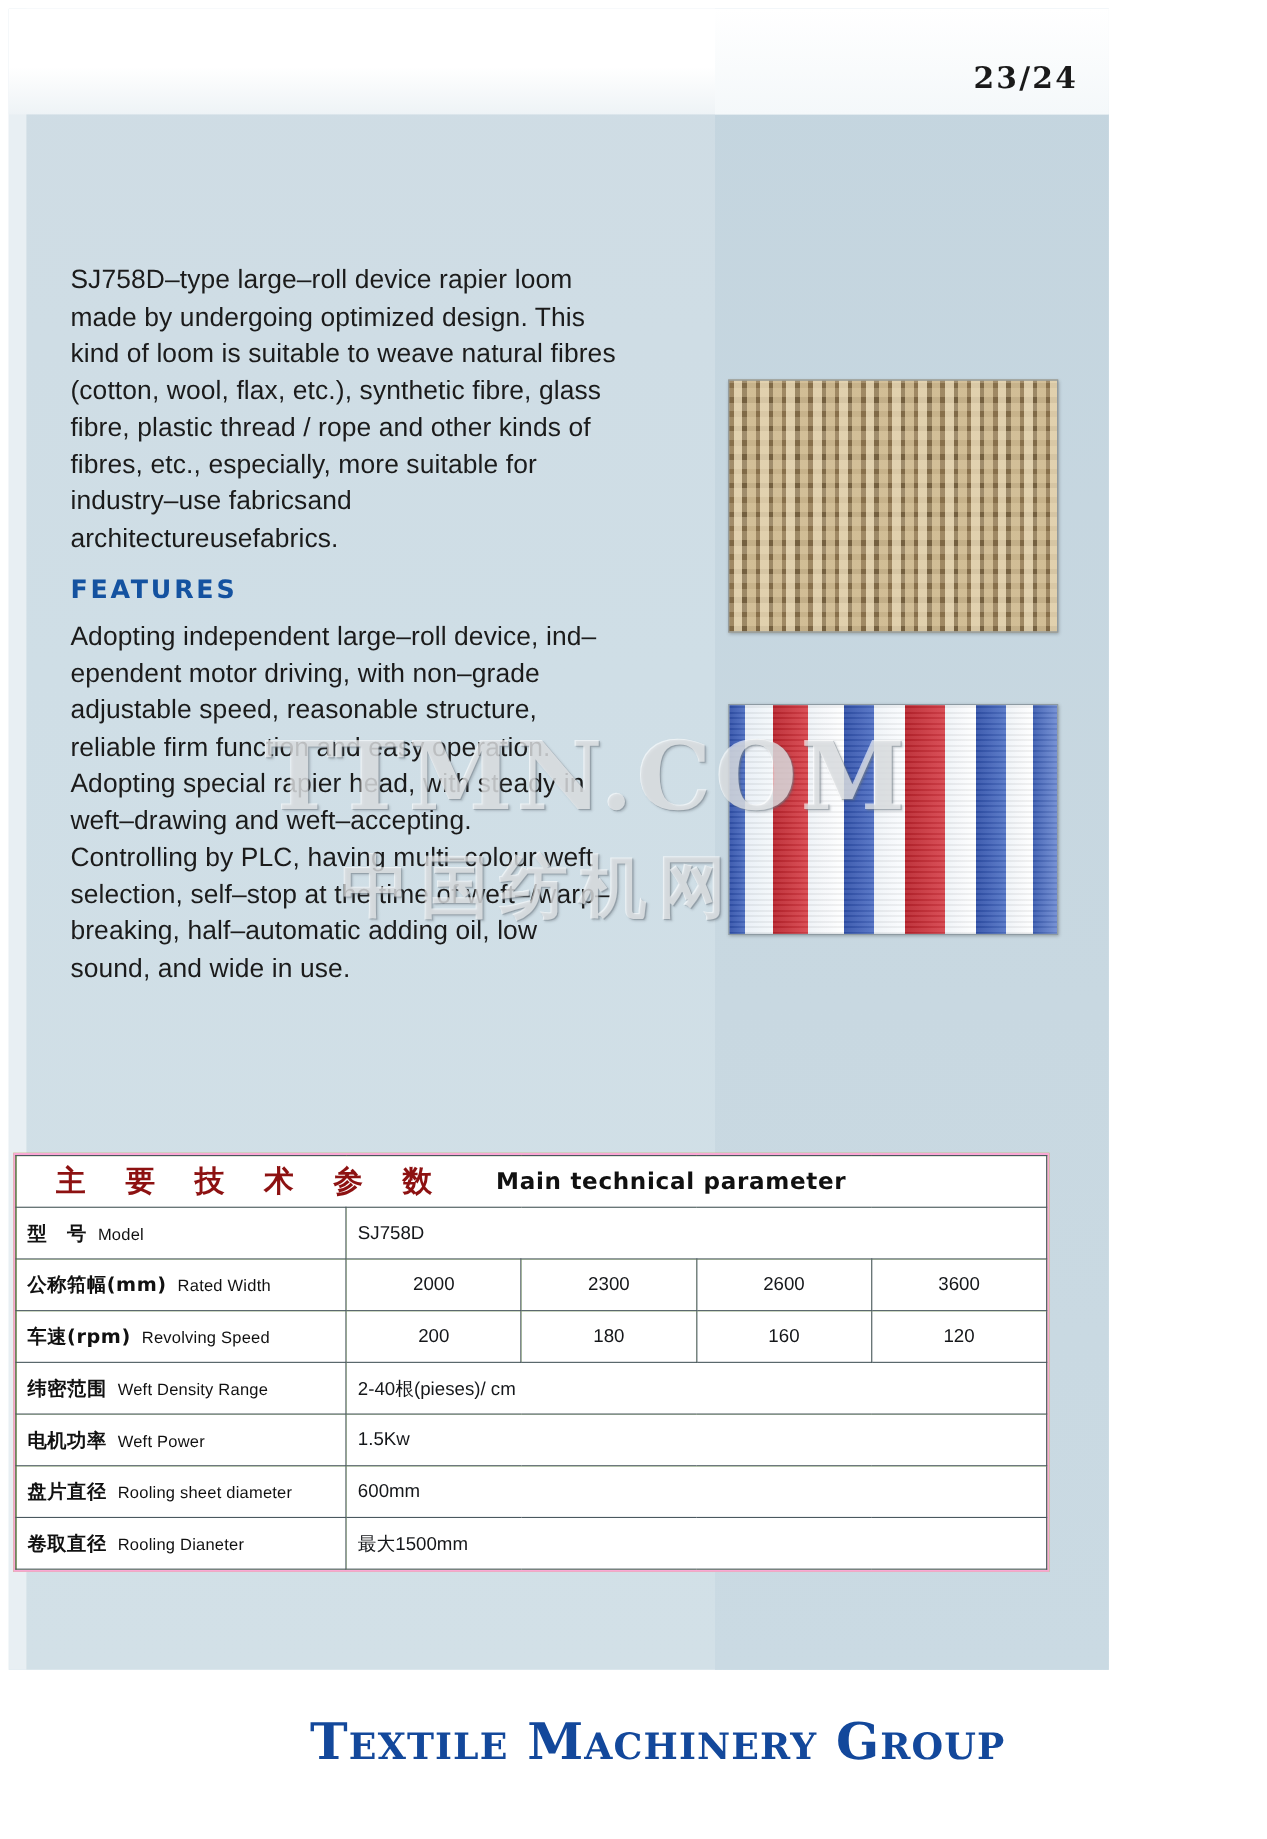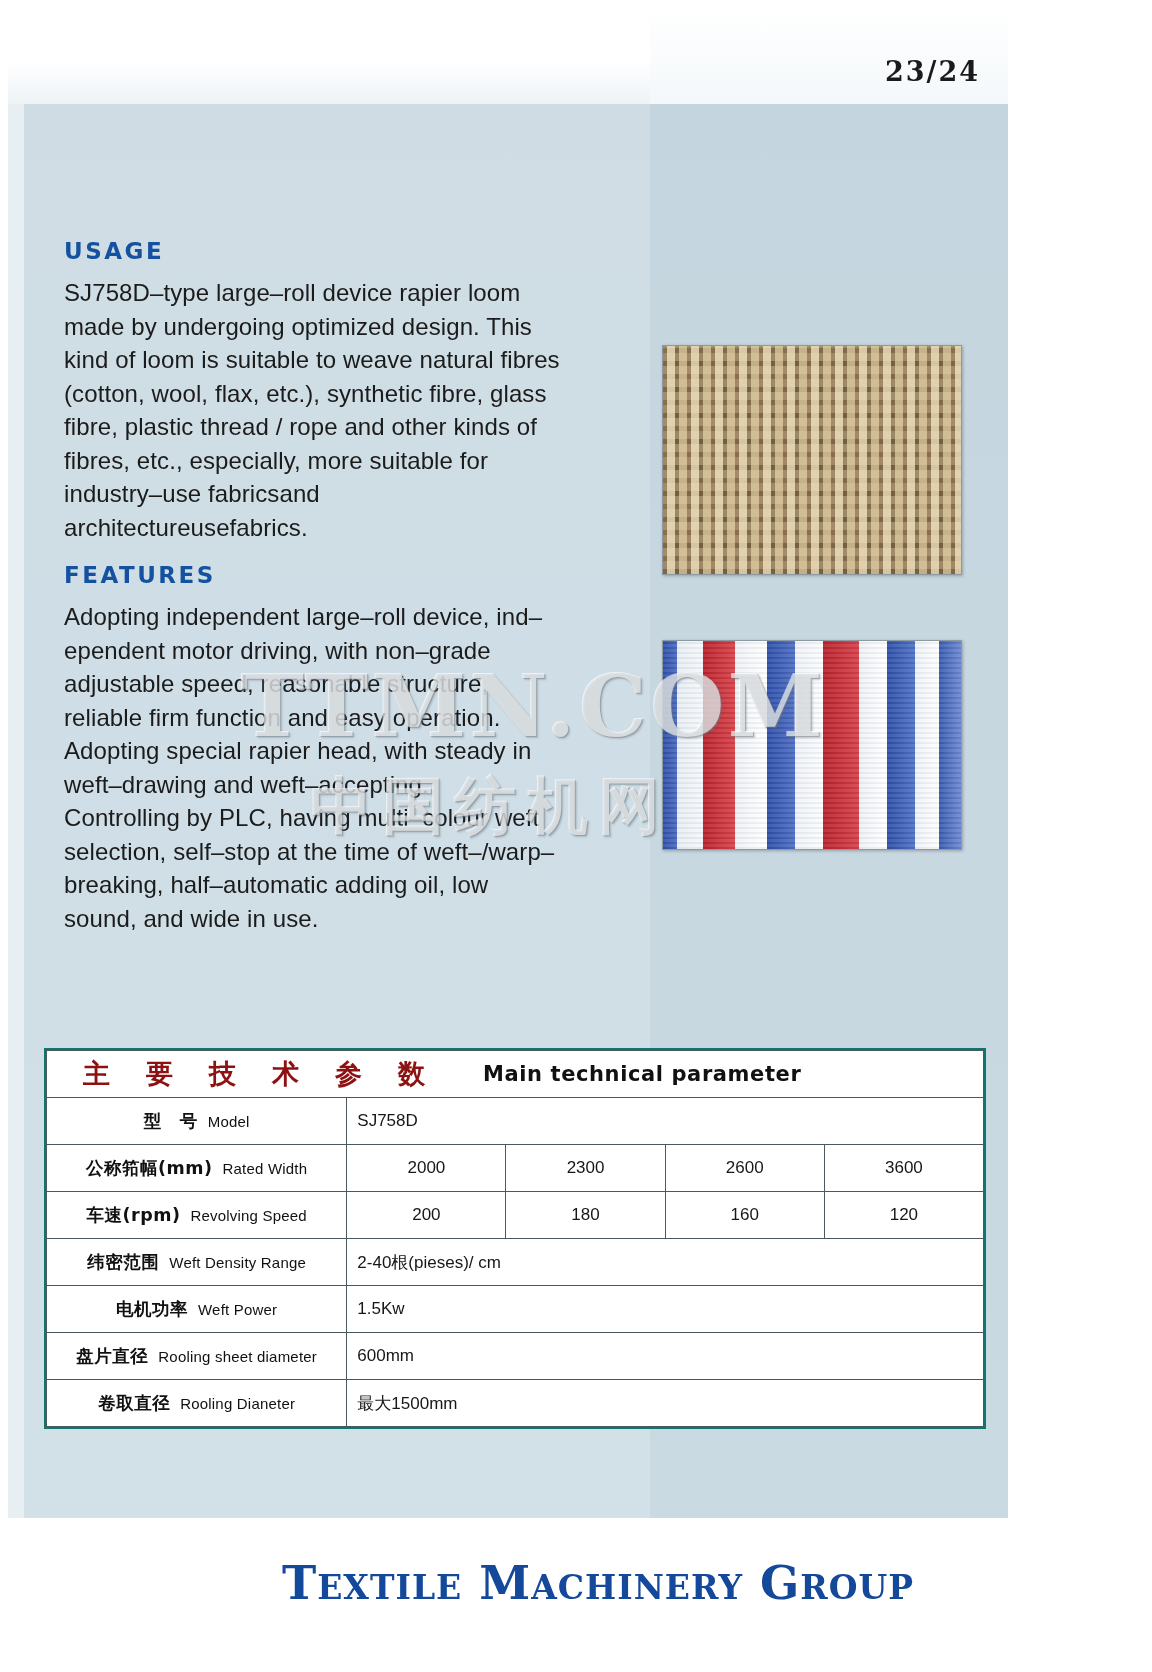--- a/index.html
+++ b/index.html
@@ -172,24 +172,24 @@
     color: rgba(255,255,255,0.60);
     text-shadow: 1px 1px 0 rgba(120,130,140,.45), 2px 2px 2px rgba(90,100,110,.3);
     margin-left: 70px;
     margin-top: 12px;
     white-space: nowrap;
   }
 
   
   .table-wrap {
     position: absolute;
-    left: 44px;
+    left: 12px;
     top: 1048px;
     width: 938px;
-    border: 2px solid #0f766e;
+    border: 2px solid #f9a8d4;
     background: #84cc16;
   }
   table.spec {
     border-collapse: collapse;
     width: 100%;
     table-layout: fixed;
   }
   table.spec td {
     border: 1px solid #4a585f;
     height: 46px;
@@ -221,21 +221,20 @@
     font-family: "DejaVu Sans", sans-serif;
     font-weight: bold;
     font-size: 21px;
     letter-spacing: .6px;
     color: #111;
     margin-left: 22px;
     white-space: nowrap;
   }
   .lbl-cell {
     white-space: nowrap;
-    text-align: center;
   }
   .lbl-cn {
     font-family: "DejaVu Sans", sans-serif;
     font-size: 17.5px;
     font-weight: bold;
     color: #111;
     letter-spacing: .5px;
   }
   .lbl-en {
     font-size: 15px;
@@ -276,21 +275,20 @@
   <div class="bg-top"></div>
   <div class="bg-right-col"></div>
   <div class="bg-left-strip"></div>
   <div class="header-band"></div>
   <div class="header-band-right"></div>
 
   <div class="page-number">23/24</div>
 
   <div class="text-col">
 
-    <h2 class="sec-title">USAGE</h2>
     <div class="body-text">
       <p>SJ758D–type large–roll device rapier loom made by undergoing optimized design. This kind of loom is suitable to weave natural fibres (cotton, wool, flax, etc.), synthetic fibre, glass fibre, plastic thread / rope and other kinds of fibres, etc., especially, more suitable for industry–use fabricsand architectureusefabrics.</p>
     </div>
 
     <div class="gap"></div>
 
     <h2 class="sec-title">FEATURES</h2>
     <div class="body-text">
       <p>Adopting independent large–roll device, ind–ependent motor driving, with non–grade adjustable speed, reasonable structure, reliable firm function and easy operation.</p>
       <p>Adopting special rapier head, with steady in weft–drawing and weft–accepting.</p>

